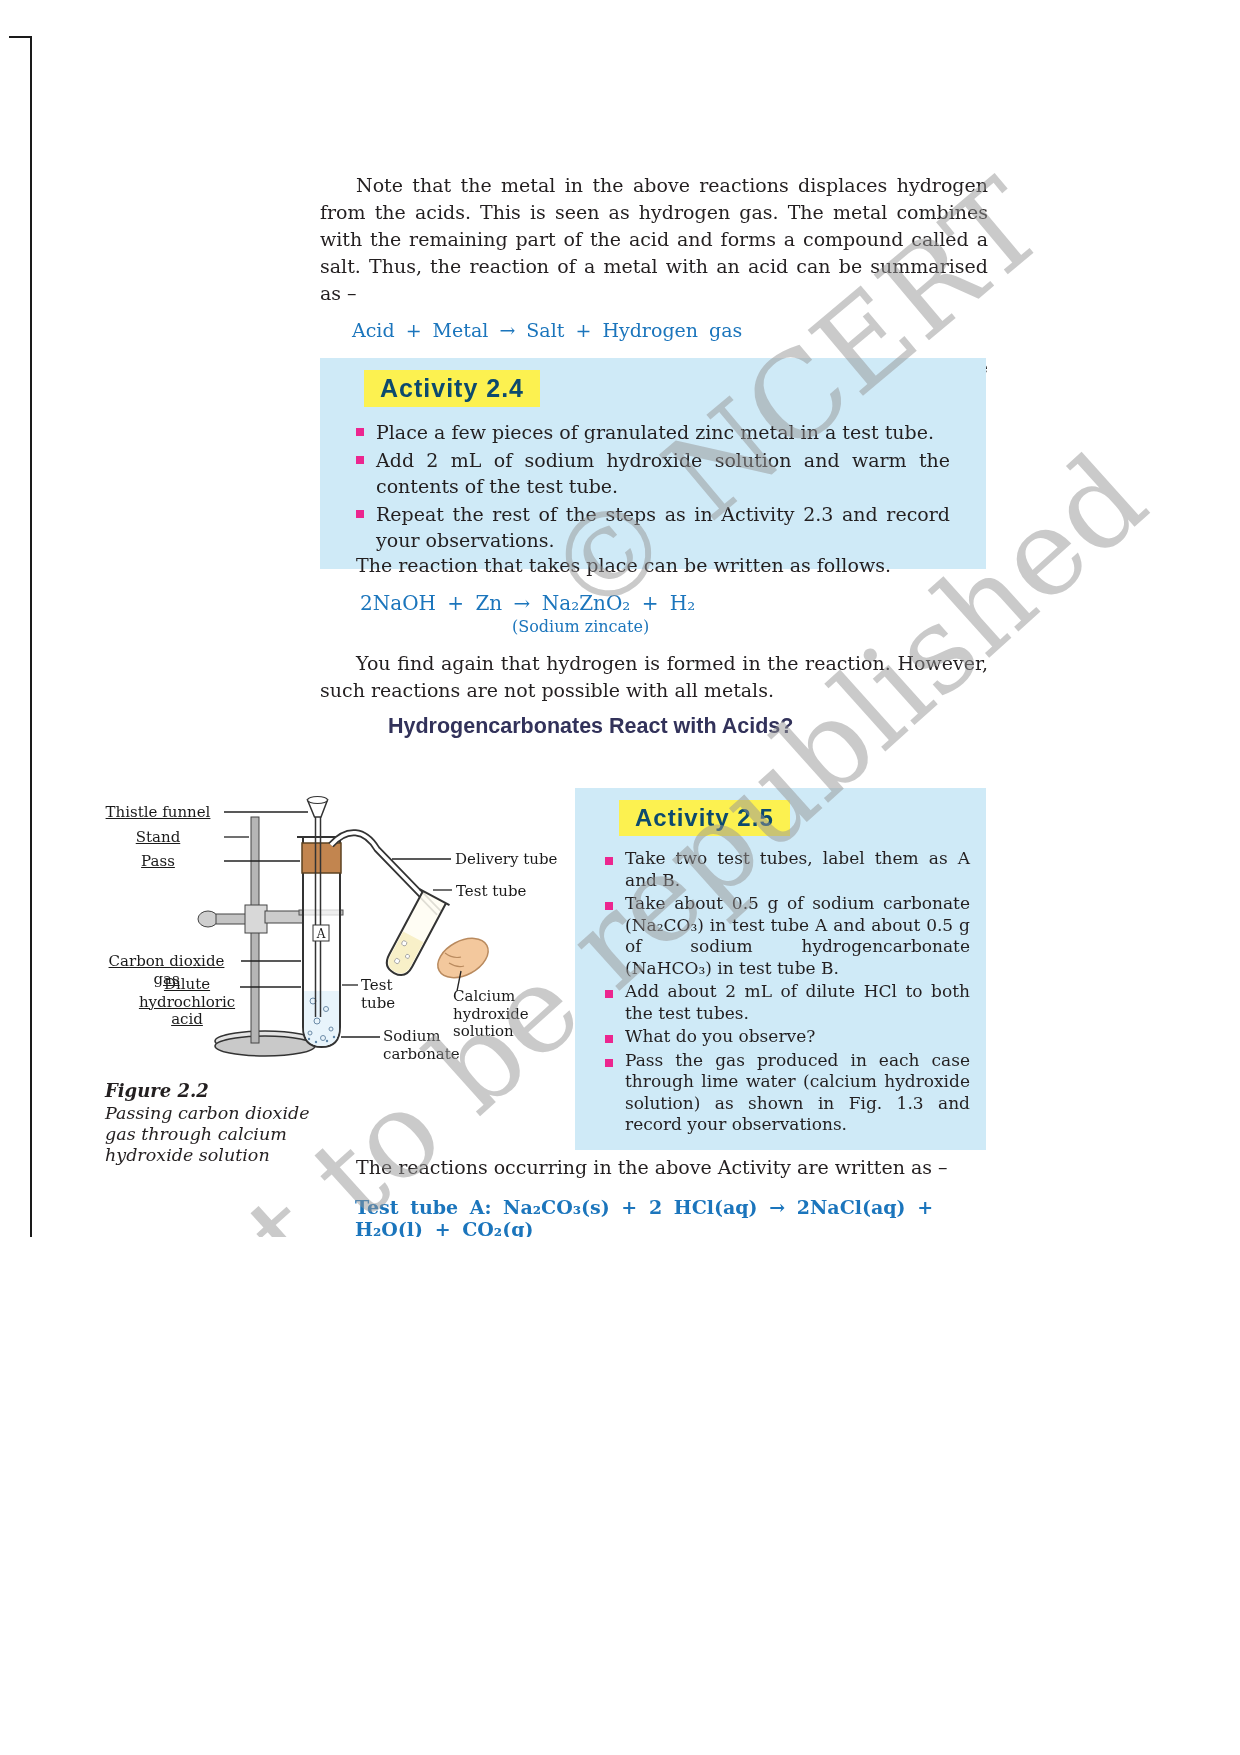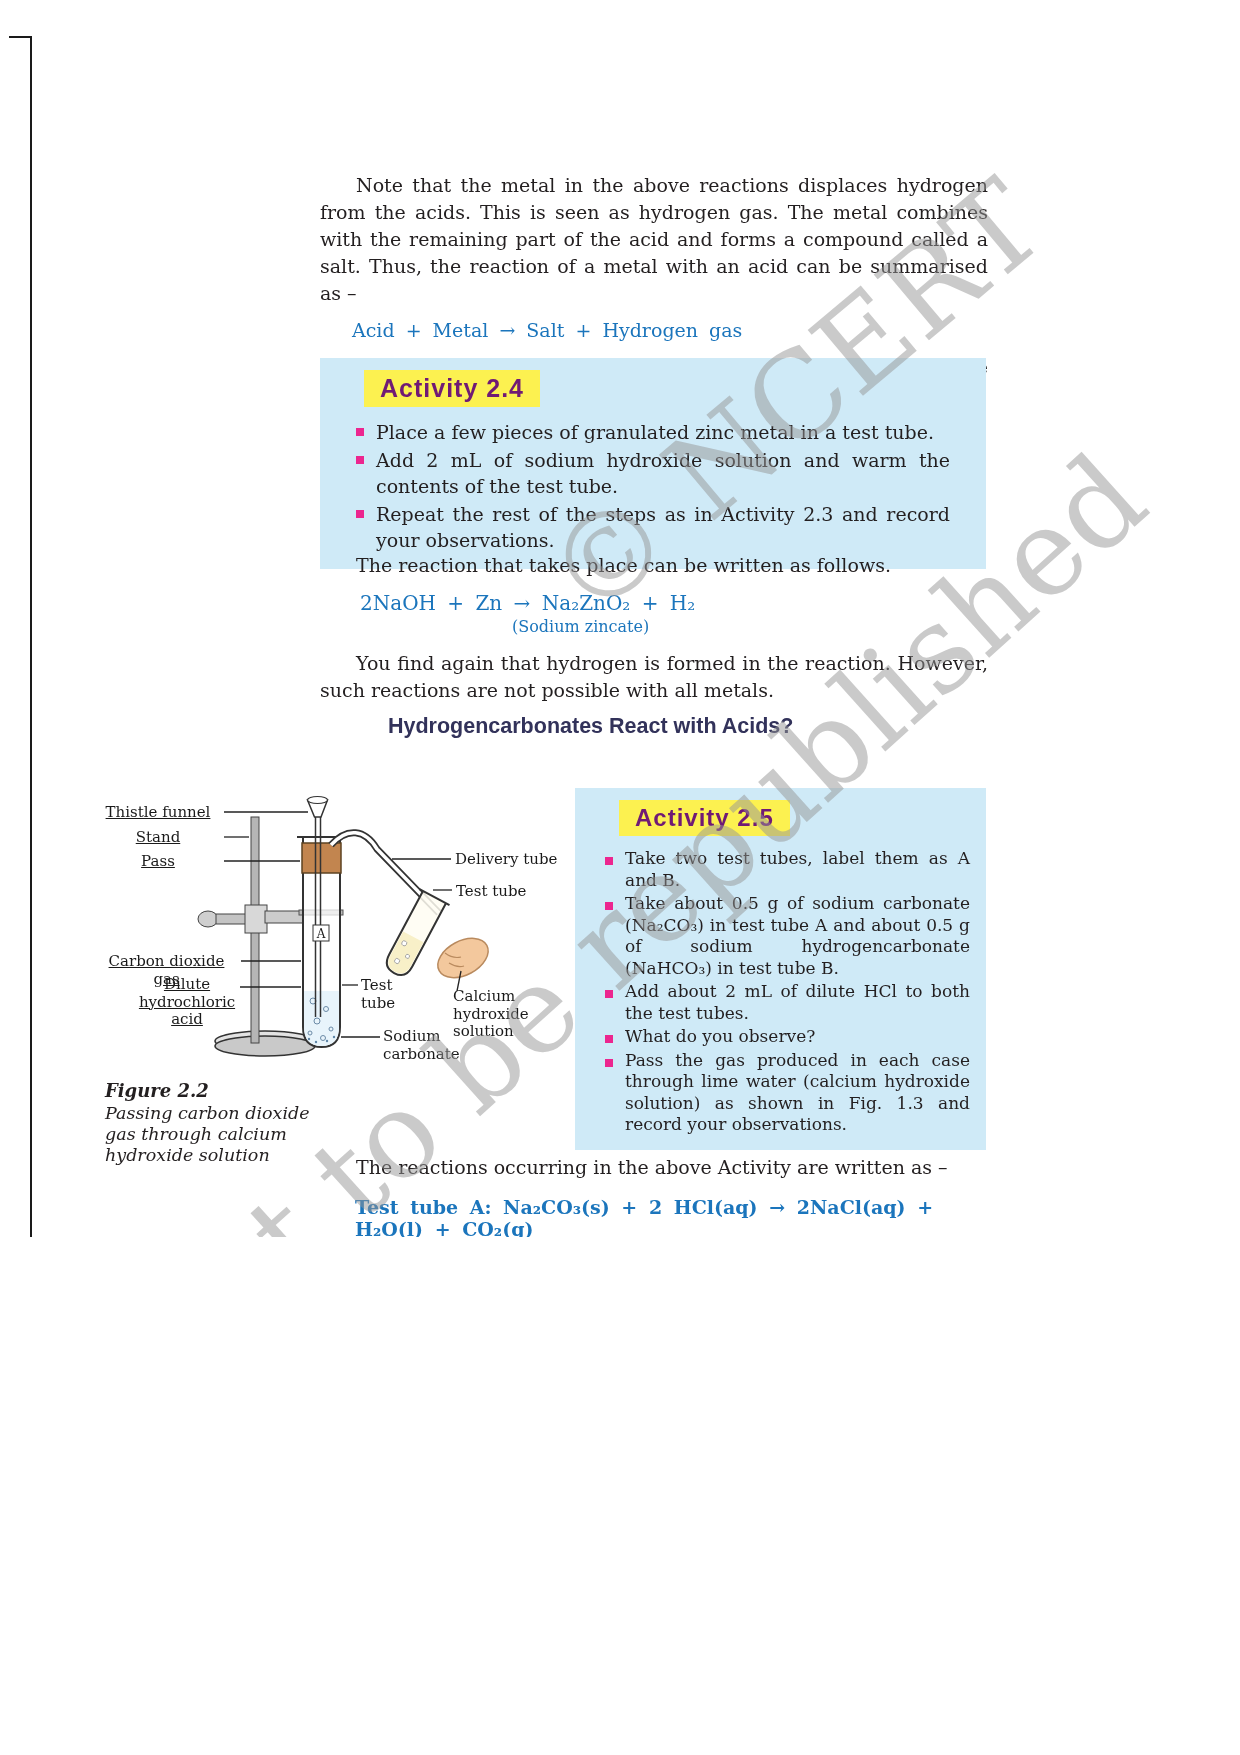--- a/index.html
+++ b/index.html
@@ -24,21 +24,21 @@
   .intro { position:absolute; left:320px; top:172px; width:668px; z-index:1; }
   .general-eq { margin:12px 0 0 32px; }
   .question { margin-top:13px; }
 
   
   .activity-box { position:absolute; background:#cfeaf7; z-index:1; }
   .activity24 { left:320px; top:358px; width:666px; padding-bottom:14px; }
   .activity25 { left:575px; top:788px; width:411px; padding-bottom:12px; }
   .activity-title {
     display:inline-block; margin:12px 0 8px 44px; padding:4px 16px;
-    background:#fcf150; color:#701a75; font-family:"Liberation Sans", sans-serif;
+    background:#fcf150; color:#0c4a6e; font-family:"Liberation Sans", sans-serif;
     font-weight:bold; font-size:25px; letter-spacing:1px;
   }
   .activity25 .activity-title { margin-left:44px; font-size:24px; }
   ul.steps { list-style:none; margin:4px 36px 0 36px; padding:0; }
   .activity25 ul.steps { margin:4px 16px 0 30px; }
   ul.steps li { display:flex; margin-bottom:2px; }
   .bullet { flex:0 0 8px; width:8px; height:8px; background:#ec268f; margin:9px 12px 0 0; }
   .step-text { font-size:19px; line-height:26px; text-align:justify; flex:1; }
   .activity25 .step-text { font-size:17px; line-height:21.5px; }
 

